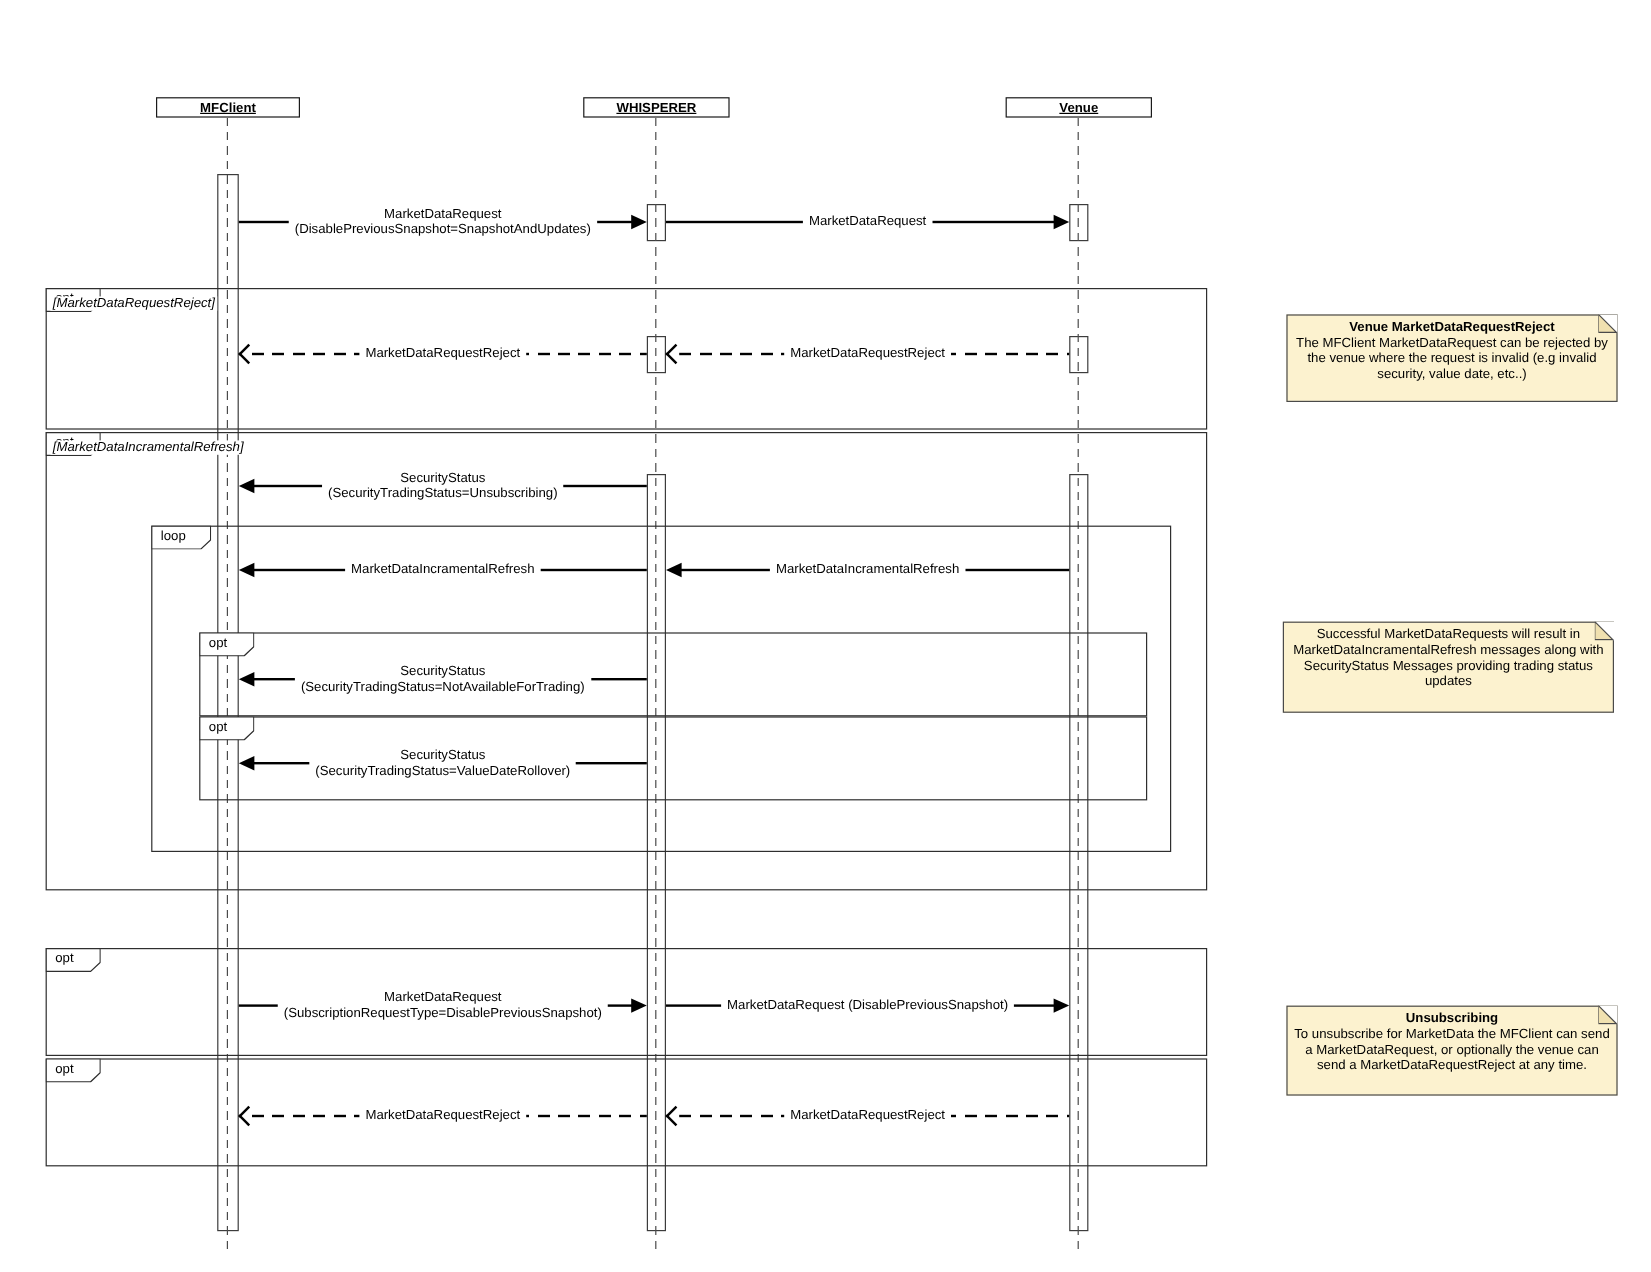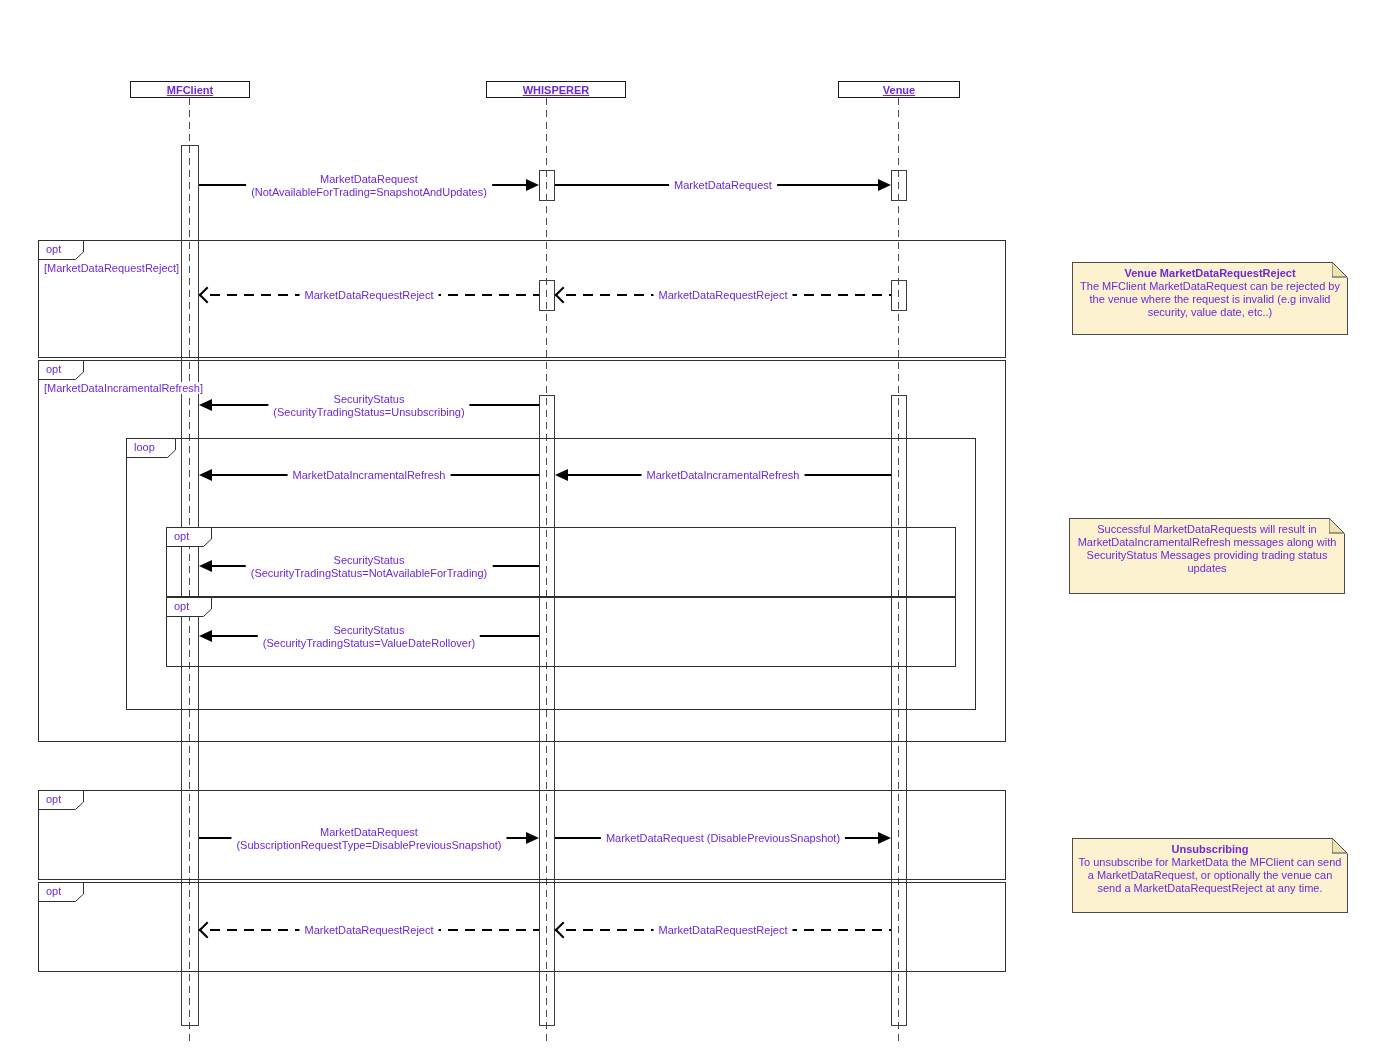--- a/index.html
+++ b/index.html
@@ -1,33 +1,33 @@
 <!DOCTYPE html>
 <html><head>
 <meta charset="utf-8">
 <style>
   html,body{margin:0;padding:0;background:#ffffff;}
   #canvas{position:relative;width:1376px;height:1060px;background:#ffffff;overflow:hidden;
-          font-family:"Liberation Sans","DejaVu Sans",sans-serif;color:#6d28d9;}
+          font-family:"Liberation Sans","DejaVu Sans",sans-serif;color:#000000;}
 
   .head{position:absolute;top:81px;height:17px;background:#fff;border:1px solid #1a1a1a;
         display:flex;align-items:center;justify-content:center;font-size:11px;font-weight:bold;
         text-decoration:underline;z-index:2;box-sizing:border-box;}
 
   .ll{position:absolute;width:1px;z-index:4;
       background:repeating-linear-gradient(180deg,#4a4a4a 0 7px,transparent 7px 12px);}
 
   .act{position:absolute;width:18px;background:#fff;border:1px solid #3c3c3c;box-sizing:border-box;z-index:3;}
   .act.sm{width:16px;}
 
   .frag{position:absolute;border:1px solid #2e2e2e;box-sizing:border-box;z-index:5;background:transparent;margin-left:36px;}
   .flab{position:absolute;left:-1px;top:-1px;width:50px;height:20px;}
   .flab svg{position:absolute;left:0;top:0;}
   .flab span{position:absolute;left:8px;top:3px;font-size:11px;line-height:13px;}
-  .guard{position:absolute;left:3px;top:21px;font-size:11px;white-space:nowrap;background:#fff;padding:0 2px;}
+  .guard{position:absolute;left:3px;top:6px;font-size:11px;white-space:nowrap;background:#fff;padding:0 2px;font-style:italic;}
 
   .msg{position:absolute;height:0;z-index:6;}
   .ln{position:absolute;top:-1px;height:2px;background:#000;}
   .lnD{position:absolute;top:-1px;height:2px;
        background:repeating-linear-gradient(90deg,#000 0 10px,transparent 10px 17px);}
   .r .ln{left:0;right:12px;}
   .lf .ln{left:12px;right:0;}
   .lo .lnD{left:11px;right:0;}
   .ahr{position:absolute;right:0;top:-6px;width:0;height:0;
        border-left:13px solid #000;border-top:6px solid transparent;border-bottom:6px solid transparent;}
@@ -45,21 +45,21 @@
   .fold{position:absolute;top:-1px;right:-1px;width:16px;height:16px;}
 </style>
 </head>
 <body>
 
 <div id="canvas">
 
   <div class="head" style="left:130px;width:120px;">
     <span>MFClient</span>
   </div>
-  <div class="head" style="left:486px;width:140px;">
+  <div class="head" style="left:486px;width:122px;">
     <span>WHISPERER</span>
   </div>
   <div class="head" style="left:838px;width:122px;">
     <span>Venue</span>
   </div>
 
   <div class="act" style="left:181px;top:145px;height:881px;"></div>
   <div class="act sm" style="left:539px;top:170px;height:31px;"></div>
   <div class="act sm" style="left:539px;top:280px;height:31px;"></div>
   <div class="act sm" style="left:539px;top:395px;height:631px;"></div>
@@ -134,21 +134,21 @@
       </svg>
       <span>opt</span>
     </div>
   </div>
 
   <div class="msg r" style="left:199px;top:185px;width:340px;">
     <div class="ln"></div>
     <span class="ahr"></span>
     <div class="mlabel">
       <span>MarketDataRequest</span>
-      <span>(NotAvailableForTrading=SnapshotAndUpdates)</span>
+      <span>(DisablePreviousSnapshot=SnapshotAndUpdates)</span>
     </div>
   </div>
 
   <div class="msg r" style="left:555px;top:185px;width:336px;">
     <div class="ln"></div>
     <span class="ahr"></span>
     <div class="mlabel">
       <span>MarketDataRequest</span>
     </div>
   </div>

